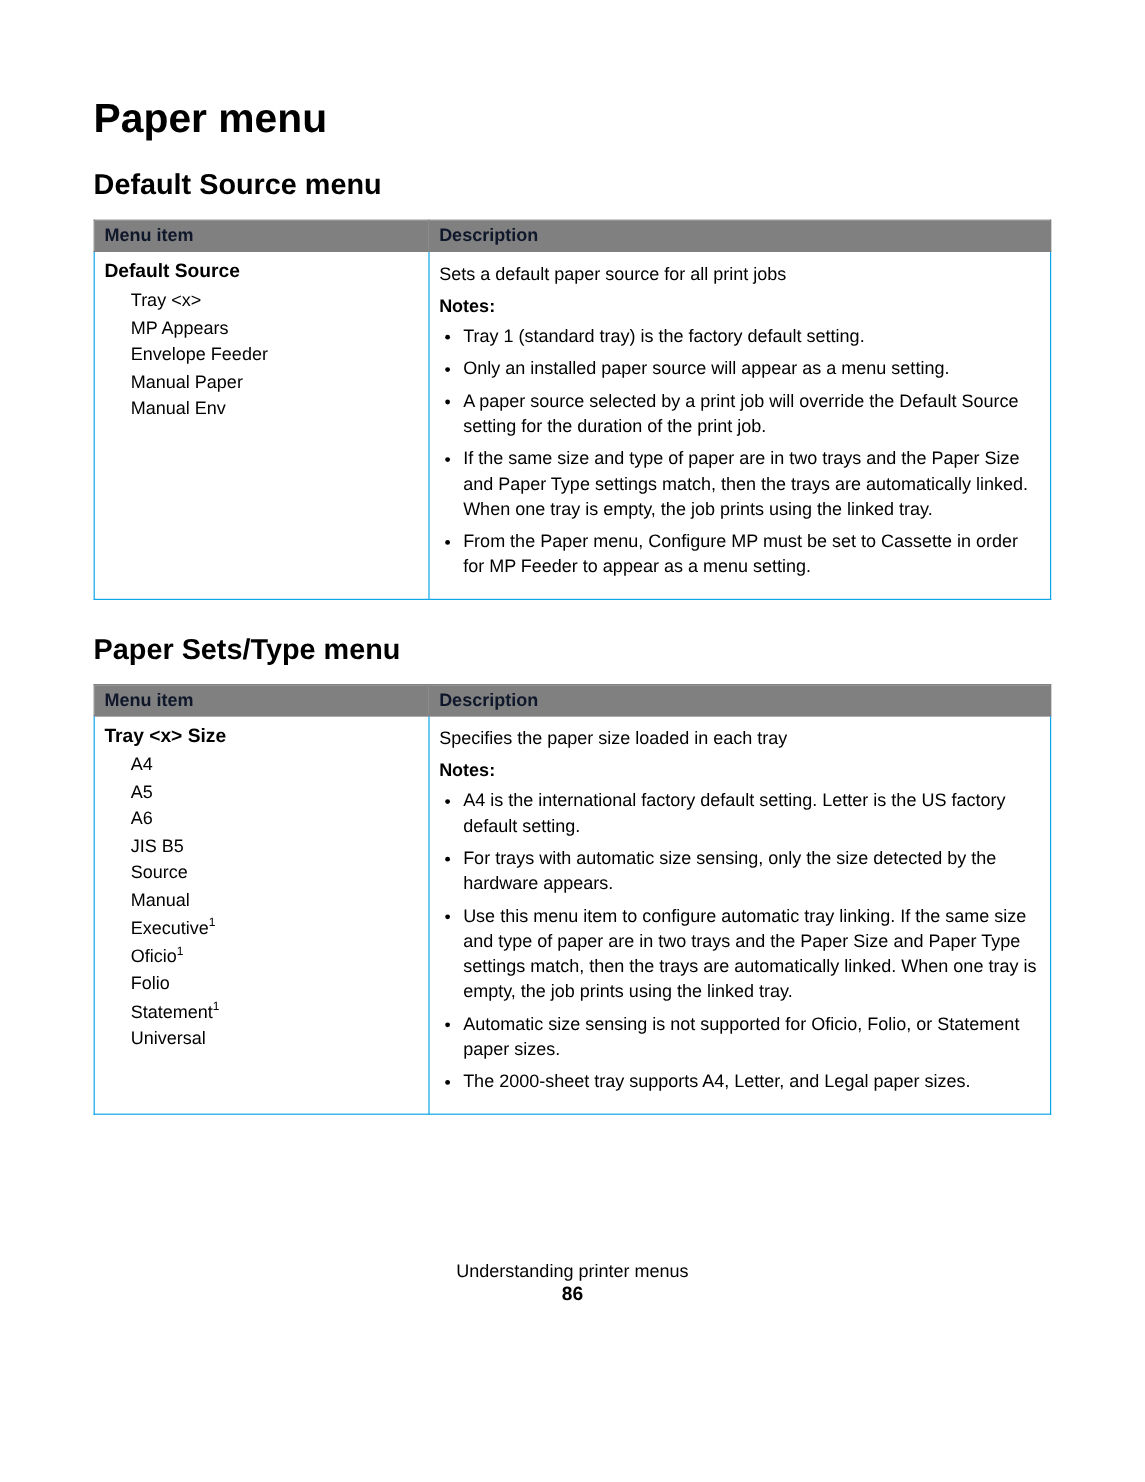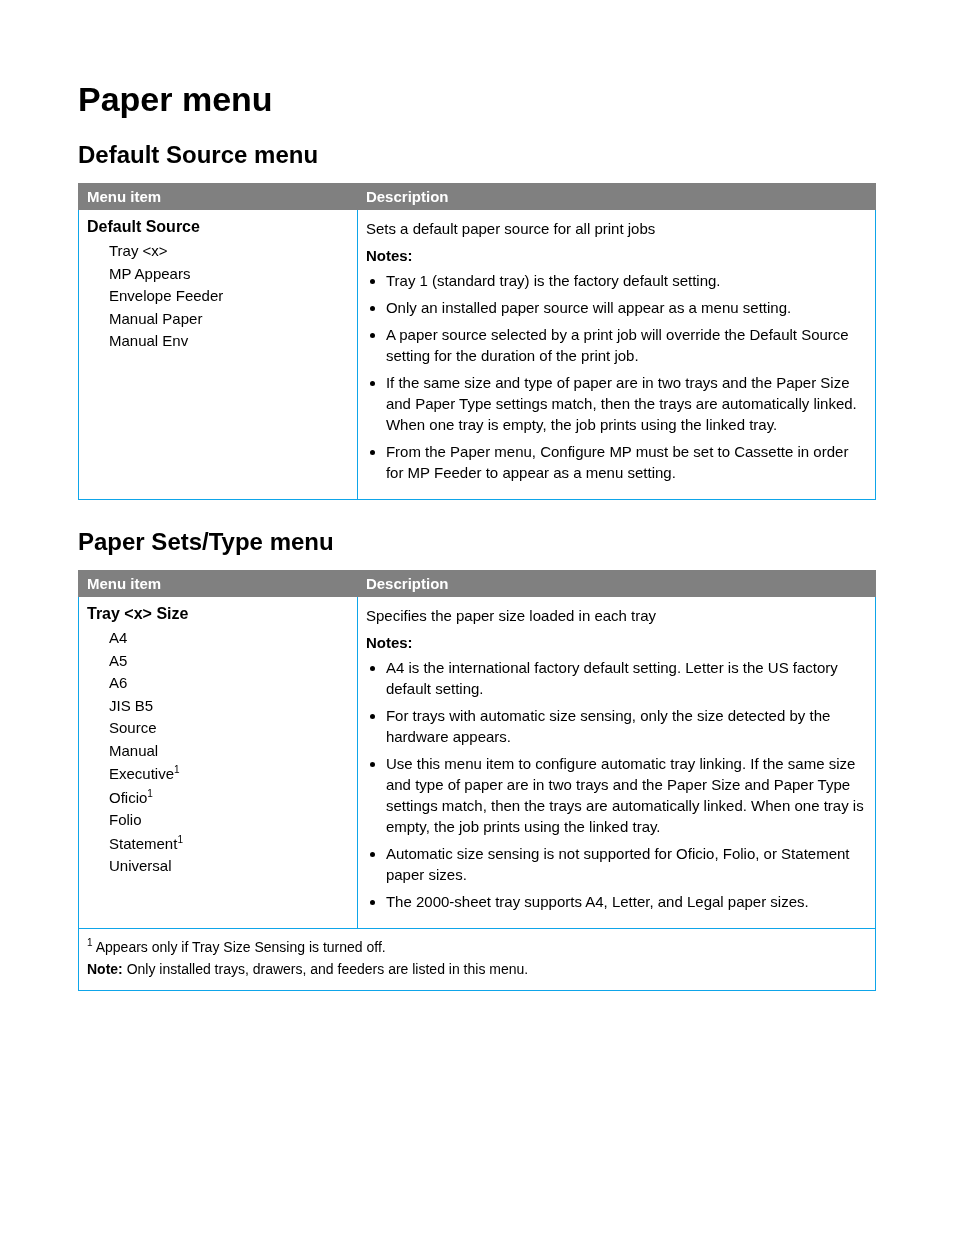--- a/index.html
+++ b/index.html
@@ -29,21 +29,21 @@
     margin: 0 0 14px 0;
   }
   table.menu-table {
     width: 100%;
     border-collapse: collapse;
     font-size: 15px;
     margin-bottom: 28px;
   }
   table.menu-table th {
     background: #808080;
-    color: #ffffff;
+    color: #0f172a;
     text-align: left;
     font-weight: 700;
     padding: 4px 8px;
     border: 1px solid #808080;
   }
   table.menu-table td {
     border: 1px solid #0ea5e9;
     padding: 6px 8px 10px 8px;
     vertical-align: top;
   }
@@ -173,23 +173,21 @@
           <div class="notes-label">Notes:</div>
           <ul class="bullets">
             <li>A4 is the international factory default setting. Letter is the US factory default setting.</li>
             <li>For trays with automatic size sensing, only the size detected by the hardware appears.</li>
             <li>Use this menu item to configure automatic tray linking. If the same size and type of paper are in two trays and the Paper Size and Paper Type settings match, then the trays are automatically linked. When one tray is empty, the job prints using the linked tray.</li>
             <li>Automatic size sensing is not supported for Oficio, Folio, or Statement paper sizes.</li>
             <li>The 2000-sheet tray supports A4, Letter, and Legal paper sizes.</li>
           </ul>
         </td>
       </tr>
-      <tr class="footnotes">
-        <td colspan="2">
-          <div><sup>1</sup><span> Appears only if Tray Size Sensing is turned off.</span></div>
-          <div><b>Note:</b><span> Only installed trays, drawers, and feeders are listed in this menu.</span></div>
-        </td>
-      </tr>
     </tbody>
   </table>
 
+  <div class="footer">
+    <div>Understanding printer menus</div>
+    <div class="page-num">86</div>
+  </div>
 
 </div>
 
 </body></html>

